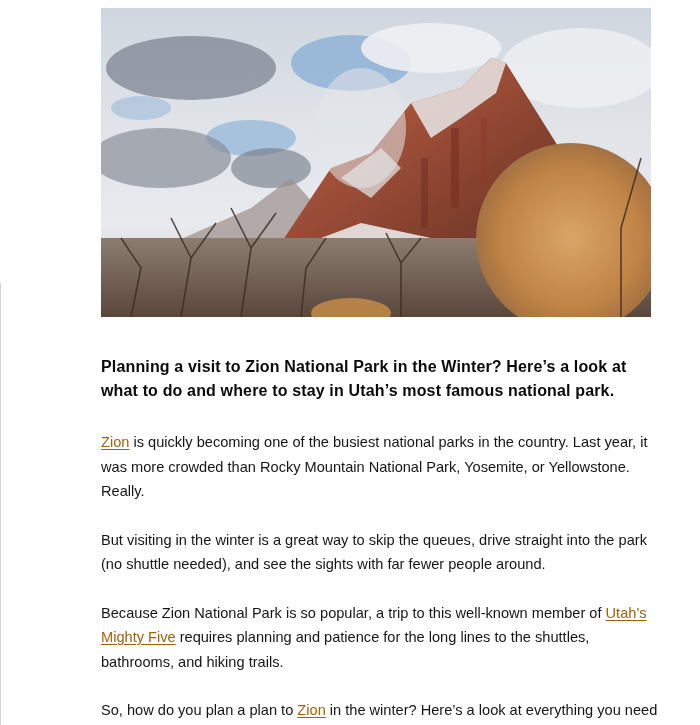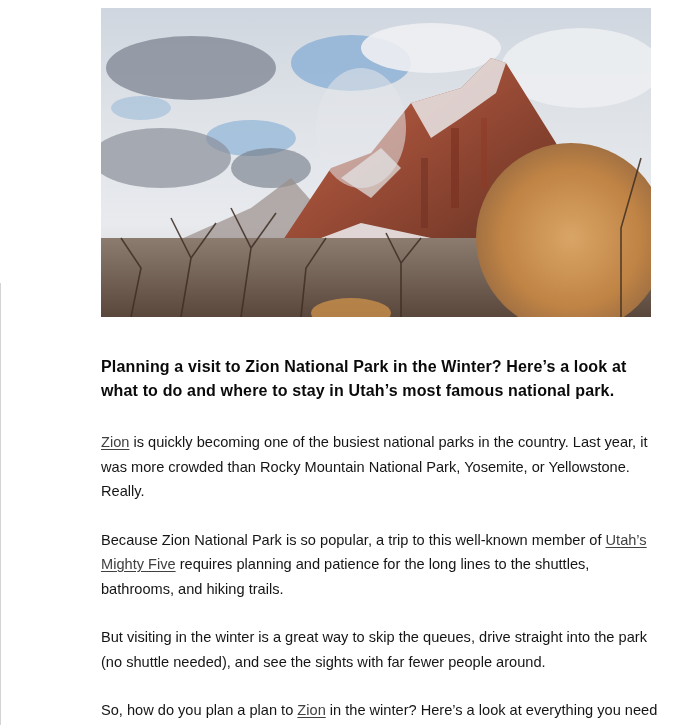--- a/index.html
+++ b/index.html
@@ -47,21 +47,21 @@
       letter-spacing: 0.15px;
       color: #0a0a0a;
     }
     .para {
       font-size: 14.6px;
       line-height: 24.5px;
       margin: 0 0 24px 0;
       color: #151515;
     }
     .para a {
-      color: #404040;
+      color: #a16207;
       text-decoration: underline;
       text-underline-offset: 2px;
     }
   </style>
 </head>
 <body>
 
 <div class="left-rule"></div>
 
 <div class="hero" title="Snow-dusted red sandstone peak at Zion National Park in winter with clouds, bare trees and golden foliage">
@@ -131,18 +131,18 @@
       <path d="M520 309 L520 220 L540 150"></path>
     </g>
   </svg>
 </div>
 
 <div class="article">
   <p class="lede">Planning a visit to Zion National Park in the Winter? Here’s a look at what to do and where to stay in Utah’s most famous national park.</p>
 
   <p class="para"><a href="#">Zion</a><span> is quickly becoming one of the busiest national parks in the country. Last year, it was more crowded than Rocky Mountain National Park, Yosemite, or Yellowstone. Really.</span></p>
 
+  <p class="para">But visiting in the winter is a great way to skip the queues, drive straight into the park (no shuttle needed), and see the sights with far fewer people around.</p>
+
   <p class="para"><span>Because Zion National Park is so popular, a trip to this well-known member of </span><a href="#">Utah’s Mighty Five</a><span> requires planning and patience for the long lines to the shuttles, bathrooms, and hiking trails.</span></p>
-
-  <p class="para">But visiting in the winter is a great way to skip the queues, drive straight into the park (no shuttle needed), and see the sights with far fewer people around.</p>
 
   <p class="para"><span>So, how do you plan a plan to </span><a href="#">Zion</a><span> in the winter? Here’s a look at everything you need to know about planning a trip.</span></p>
 </div>
 
 </body></html>

